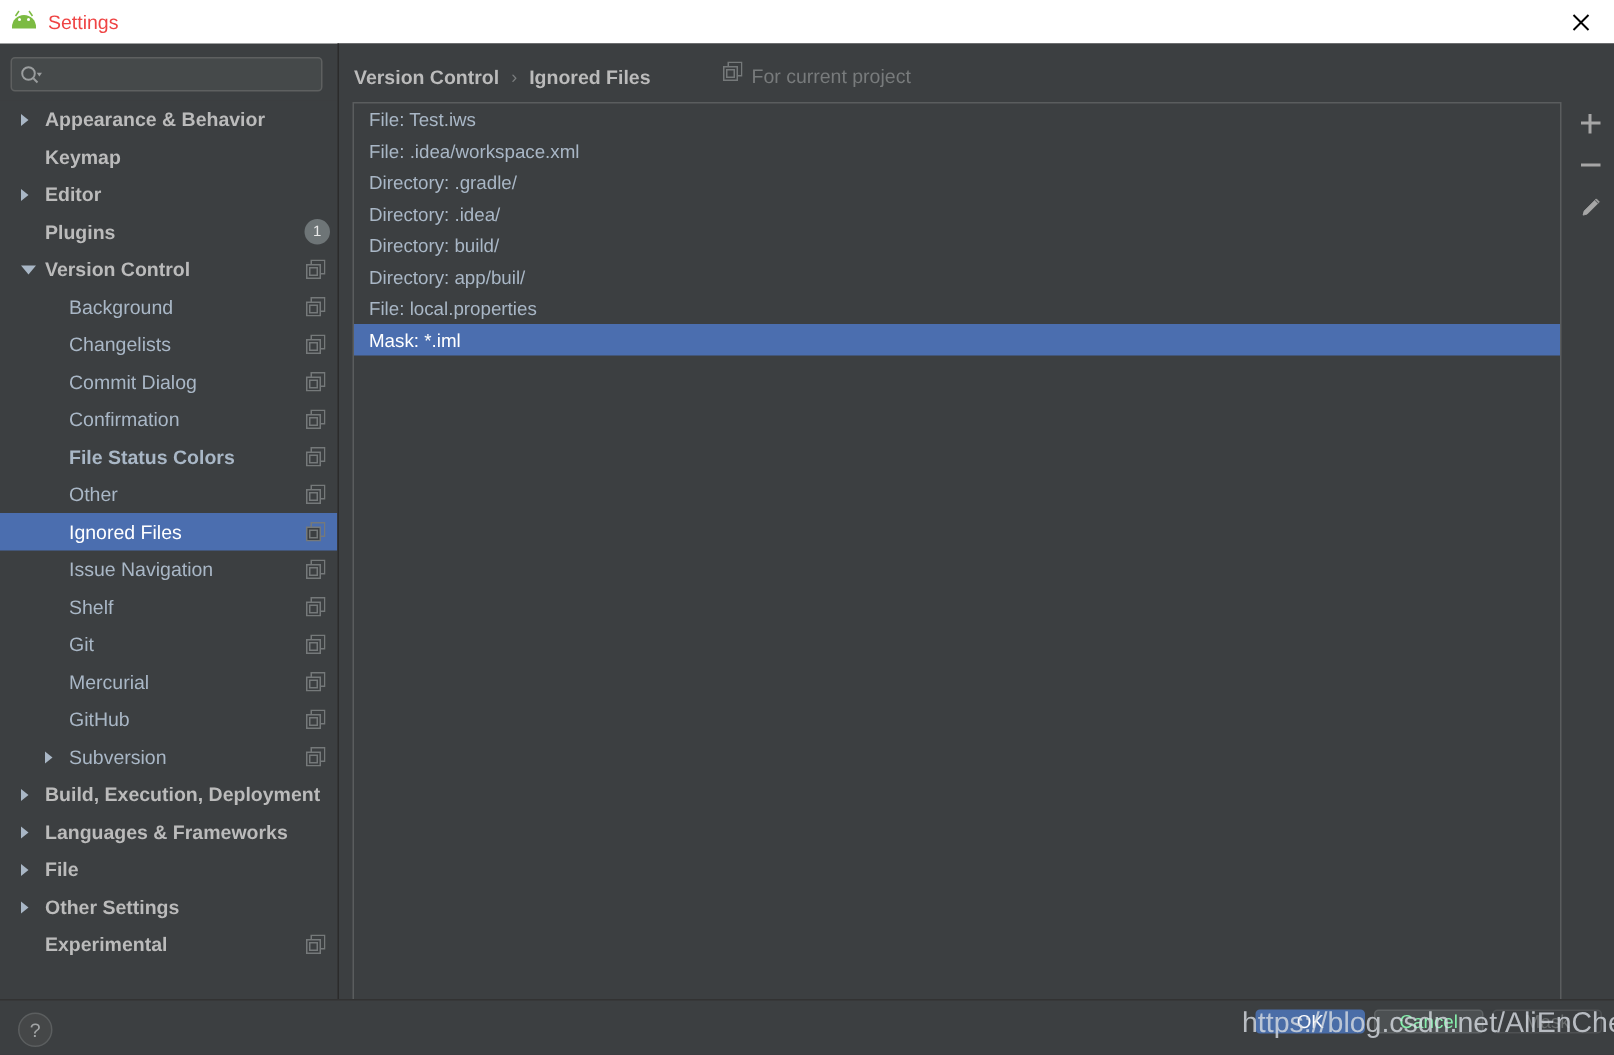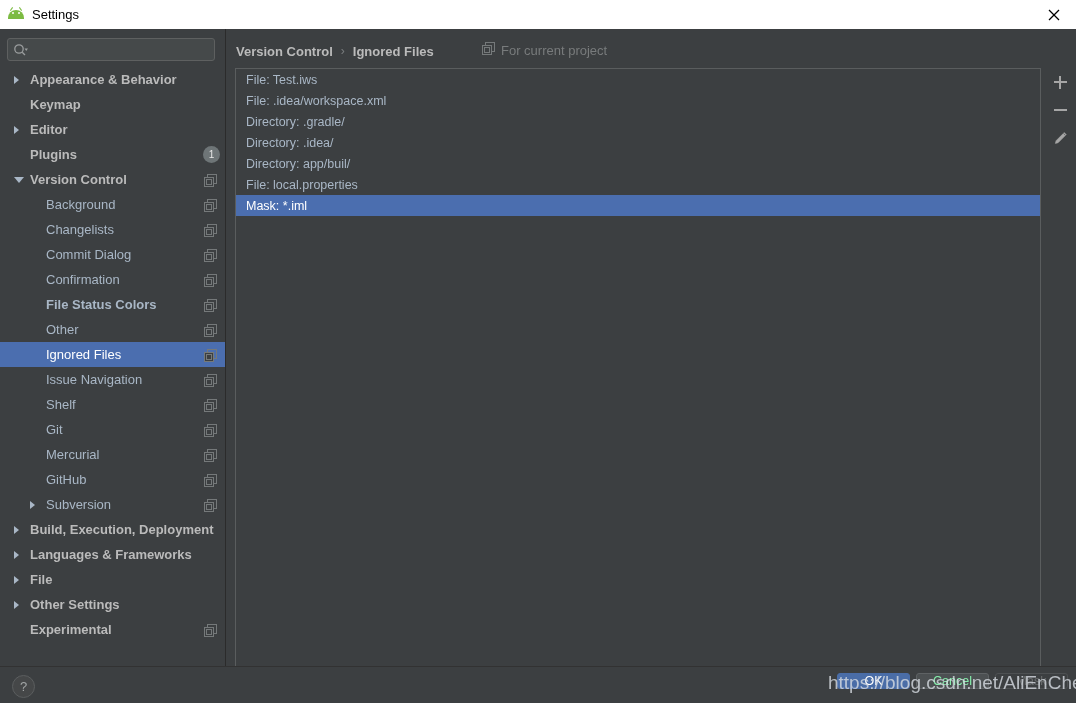--- a/index.html
+++ b/index.html
@@ -41,21 +41,21 @@
   }
   .android-eye.l { left: 4px; }
   .android-eye.r { left: 10px; }
   .android-ant {
     position: absolute; width: 1px; height: 4px;
     background: #7cbb42; top: 0px;
   }
   .android-ant.l { left: 3px; transform: rotate(35deg); }
   .android-ant.r { left: 12px; transform: rotate(-35deg); }
   .title-text {
-    font-size: 13px; color: #000000;
+    font-size: 13px; color: #ef4444;
     font-family: "Liberation Sans", sans-serif;
   }
   .close-btn {
     position: absolute; right: 0; top: 0;
     width: 44px; height: 29px;
     display: flex; align-items: center; justify-content: center;
     cursor: pointer;
   }
   .close-btn svg { display: block; }
 
@@ -463,20 +463,21 @@
         </svg>
       </span>
       <span class="scope-text">For current project</span>
     </div>
 
     <div class="list-panel" id="file-list">
         <div class="list-row">File: Test.iws</div>
         <div class="list-row">File: .idea/workspace.xml</div>
         <div class="list-row">Directory: .gradle/</div>
         <div class="list-row">Directory: .idea/</div>
+        <div class="list-row">Directory: build/</div>
         <div class="list-row">Directory: app/buil/</div>
         <div class="list-row">File: local.properties</div>
         <div class="list-row selected">Mask: *.iml</div>
       </div>
 
     <div class="side-toolbar">
       <div class="tool-btn">
         <span style="position:relative;width:13px;height:13px;display:block;">
           <span class="plus-h" style="top:5.7px;left:0;"></span>
           <span class="plus-v" style="left:5.7px;top:0;"></span>

